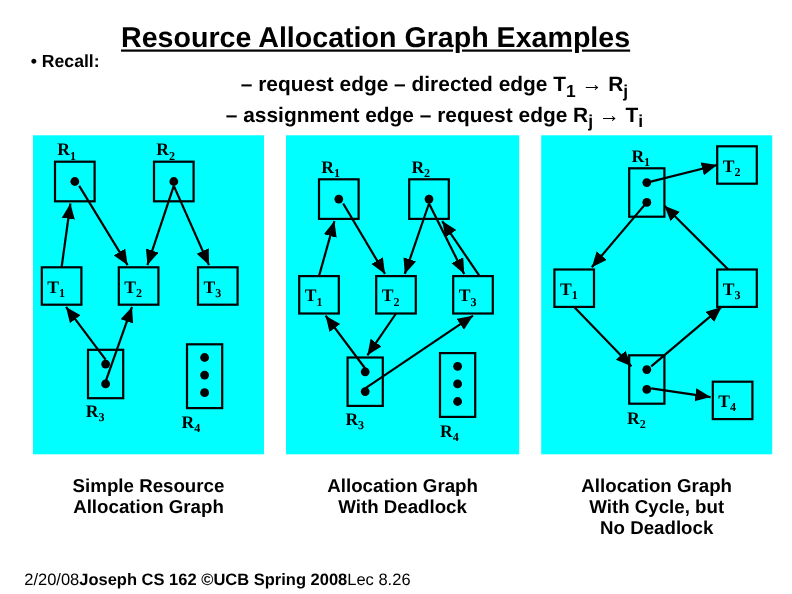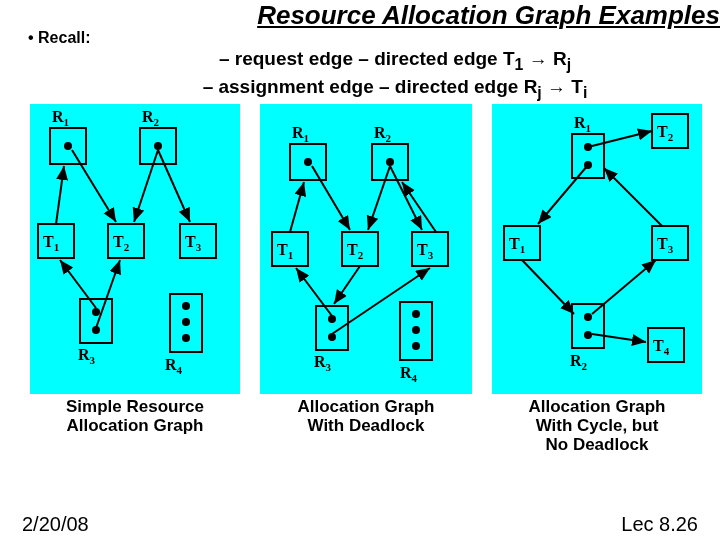--- a/index.html
+++ b/index.html
@@ -8,27 +8,26 @@
     padding: 0;
     width: 720px;
     height: 540px;
     background: #fff;
     font-family: "Comic Sans MS", cursive, sans-serif;
     color: #000;
     position: relative;
     overflow: hidden;
   }
   .title {
-    text-align: right;
+    text-align: left;
     font-size: 26px;
     font-weight: bold;
     text-decoration: underline;
-    padding-top: 0;
+    padding-top: 19px;
     margin-left: 110px;
-    font-style: italic;
   }
   .bullet-recall {
     font-size: 16px;
     font-weight: bold;
     margin-left: 28px;
     margin-top: -2px;
   }
   .sub {
     font-size: 19px;
     font-weight: bold;
@@ -54,49 +53,48 @@
   .caption {
     font-size: 17px;
     font-weight: bold;
     text-align: center;
     line-height: 1.1;
   }
   .captions {
     display: flex;
     flex-direction: row;
     justify-content: space-between;
-    padding: 4px 18px 0 30px;
+    padding: 20px 18px 0 30px;
   }
   .cap1 { width: 210px; }
   .cap2 { width: 212px; }
   .cap3 { width: 210px; }
   .footer {
     position: absolute;
     bottom: 4px;
     left: 0; right: 0;
     display: flex;
-    justify-content: space-between;
-    font-size: 20px;
+    font-size: 15px;
     padding: 0 22px;
   }
   .footer .center { font-weight: bold; }
   .footer .right { color: #000000; }
   svg { position: absolute; top: 0; left: 0; }
   text.lbl { font-family: "Comic Sans MS", cursive; font-size: 16px; font-weight: bold; }
 </style>
 </head>
 <body>
 
 <div class="title">Resource Allocation Graph Examples</div>
 <div class="bullet-recall">• <span>Recall:</span></div>
 <div class="sub">
   <span>– request edge – directed edge T</span><sub>1</sub><span> → </span><span>R</span><sub>j</sub>
 </div>
 <div class="sub">
-  <span>– assignment edge – directed edge R</span><sub>j</sub><span> → </span><span>T</span><sub>i</sub>
+  <span>– assignment edge – request edge R</span><sub>j</sub><span> → </span><span>T</span><sub>i</sub>
 </div>
 
 <div class="diagrams">
 
 <div class="panel panel1">
 <svg width="210" height="290">
 <defs>
   <marker id="ah1" markerWidth="8" markerHeight="8" refX="7" refY="3" orient="auto">
     <path d="M0,0 L7,3 L0,6 Z" fill="#000"></path>
   </marker>
@@ -228,14 +226,15 @@
 </div>
 
 <div class="captions">
   <div class="caption cap1">Simple Resource<br>Allocation Graph</div>
   <div class="caption cap2">Allocation Graph<br>With Deadlock</div>
   <div class="caption cap3">Allocation Graph<br>With Cycle, but<br>No Deadlock</div>
 </div>
 
 <div class="footer">
   <span class="left">2/20/08</span>
+  <span class="center">Joseph CS 162 ©UCB Spring 2008</span>
   <span class="right">Lec 8.26</span>
 </div>
 
 </body></html>

